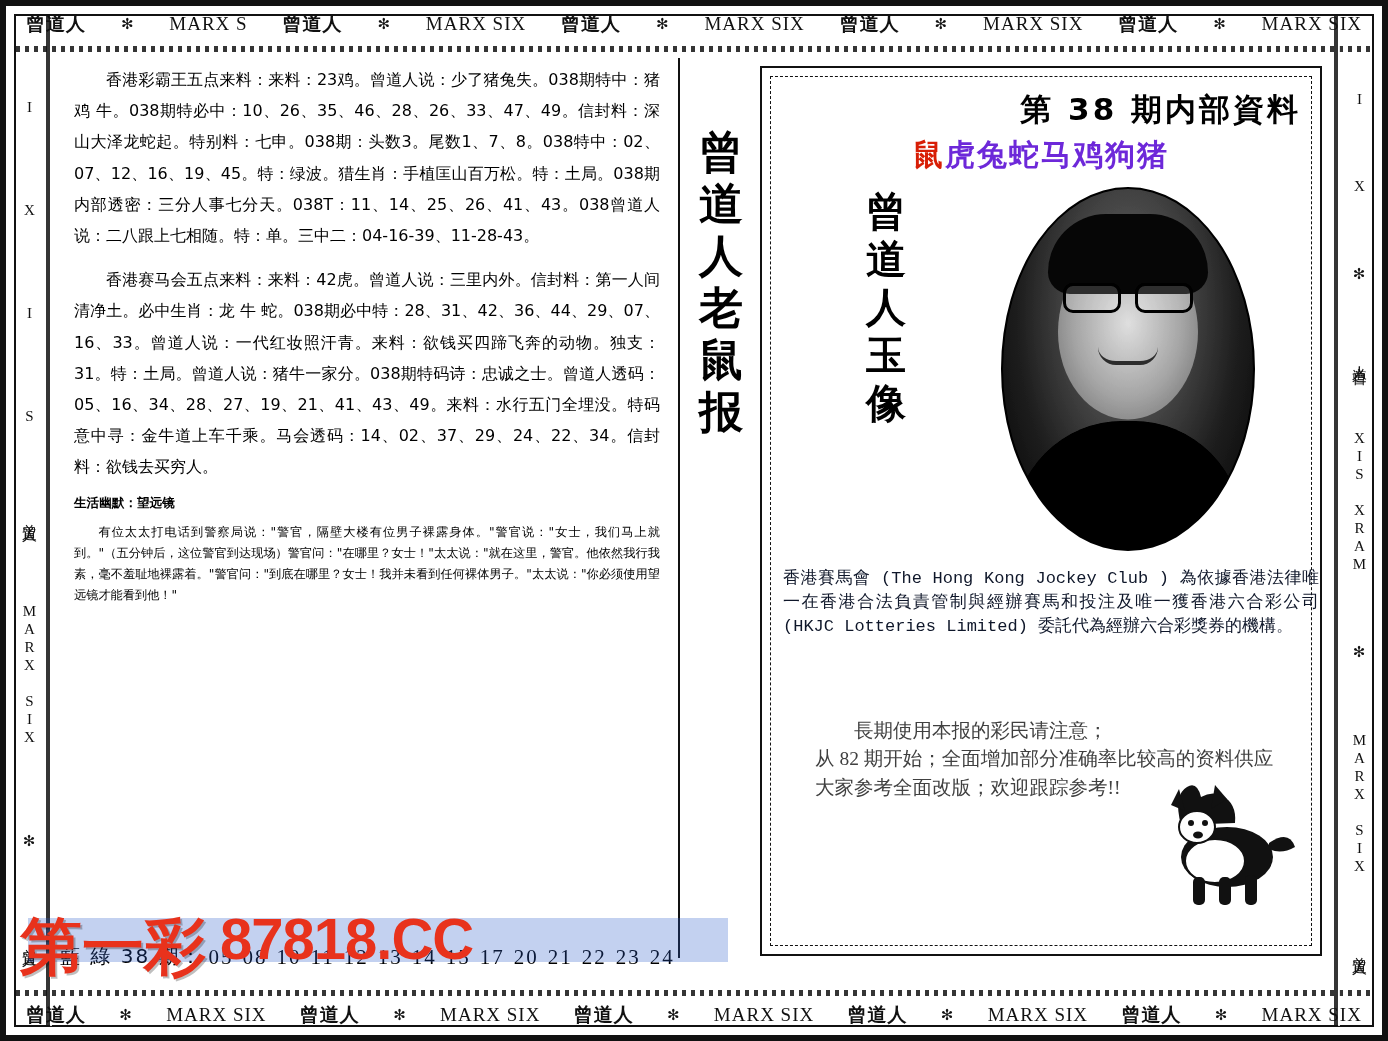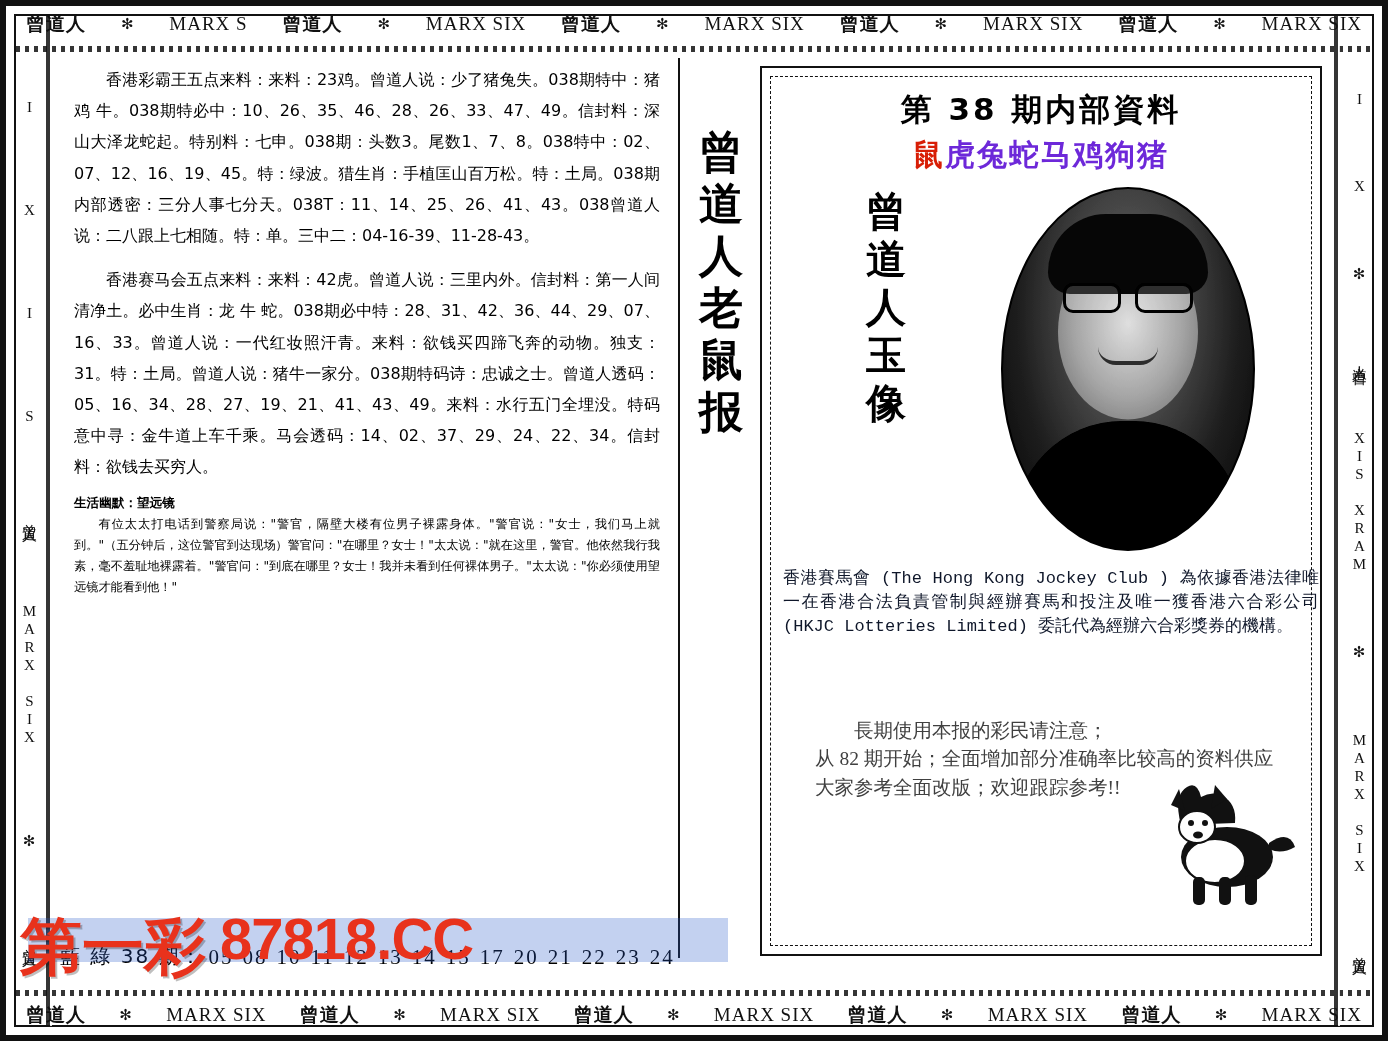--- a/index.html
+++ b/index.html
@@ -64,21 +64,21 @@
     padding:6px 8px 0 14px;box-sizing:border-box;
   }
   .para{
     font-family:"DejaVu Sans",sans-serif;
     font-size:16px;line-height:1.95;color:#000;
     text-align:justify;margin-bottom:13px;
     text-indent:2em;
   }
   .joke-title{
     font-family:Liberation Sans, sans-serif;font-size:12.6px;font-weight:bold;
-    margin-bottom:2px;
+    margin-bottom:10px;
   }
   .joke{
     font-family:"DejaVu Sans",sans-serif;font-size:12.2px;line-height:1.7;
     color:#000;text-align:justify;text-indent:2em;
   }
 
   .divider-v{
     position:absolute;left:618px;top:0;width:2px;height:900px;background:#111;
   }
 
@@ -97,21 +97,21 @@
     position:absolute;left:700px;top:8px;width:562px;height:890px;
     border:2px solid #111;box-sizing:border-box;
     padding:8px;
   }
   .right-panel-inner{
     border:1px dashed #111;width:100%;height:100%;box-sizing:border-box;
     position:relative;padding:6px 10px;
   }
   .issue-title{
     font-family:"DejaVu Sans",sans-serif;font-weight:bold;
-    font-size:31px;text-align:center;letter-spacing:3px;color:#000;margin-top:6px;
+    font-size:31px;text-align:right;letter-spacing:3px;color:#000;margin-top:6px;
   }
   .zodiac-row{
     text-align:center;font-family:"DejaVu Sans",sans-serif;font-weight:bold;
     font-size:30px;letter-spacing:2px;margin-top:4px;
   }
   .zodiac-row .red{color:#d81e06;}
   .zodiac-row .blk{color:#6d28d9;}
 
   .portrait-wrap{
     position:absolute;left:230px;top:110px;width:250px;height:360px;

